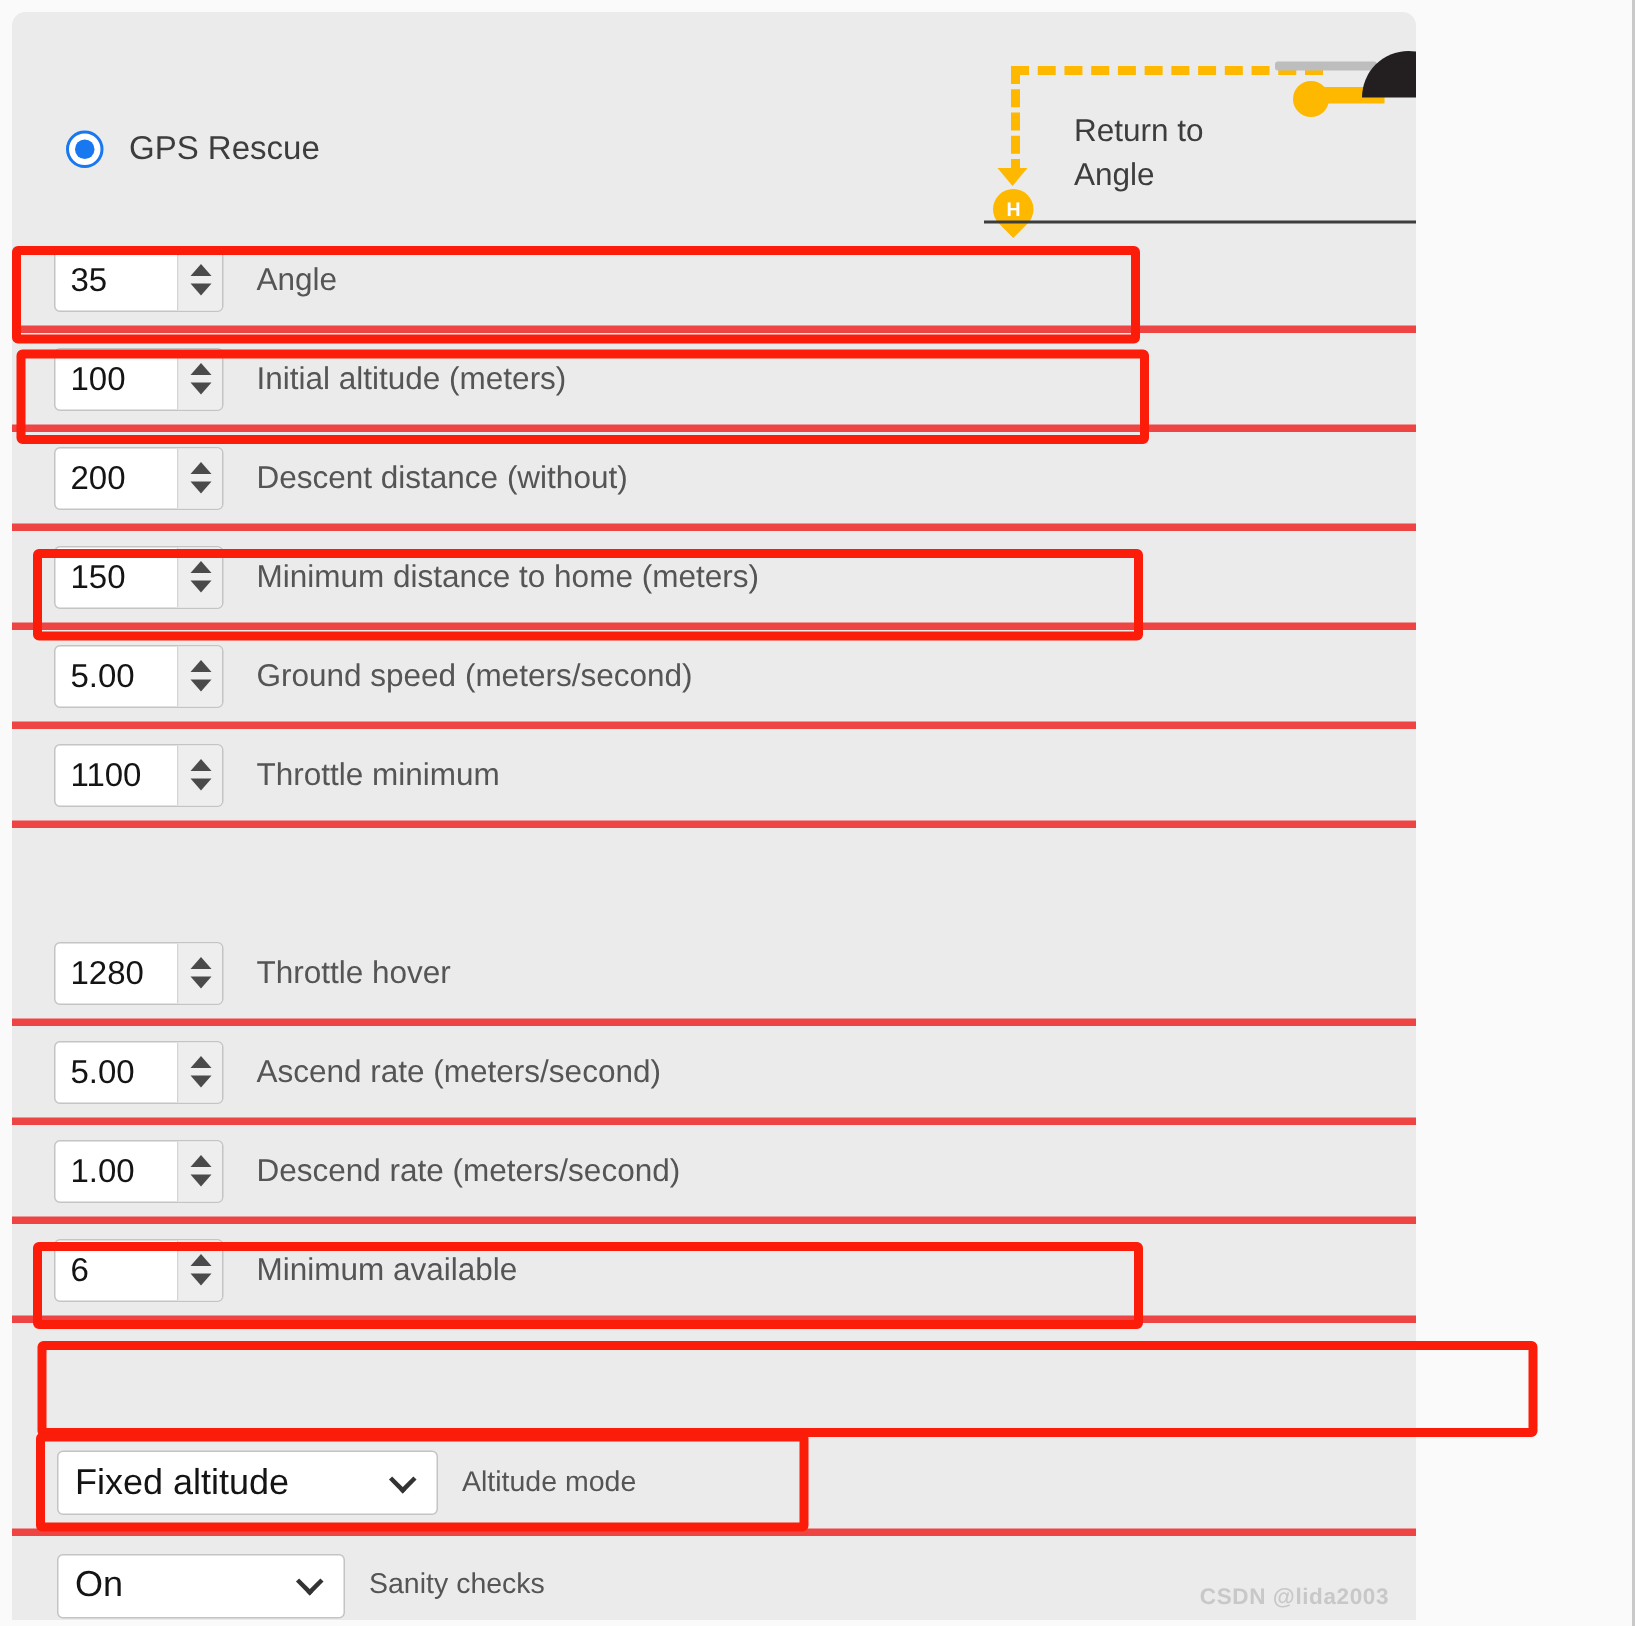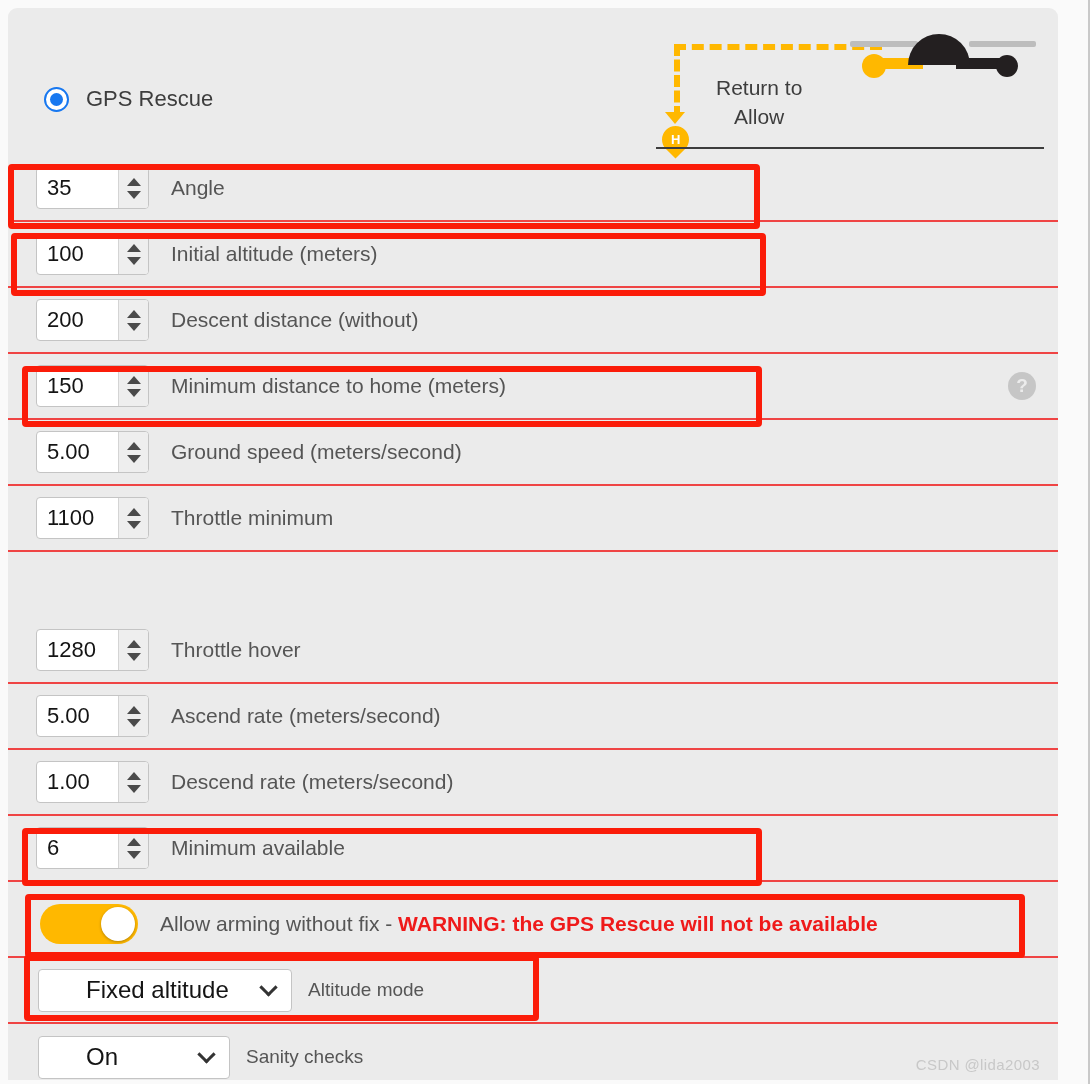--- a/index.html
+++ b/index.html
@@ -10,25 +10,24 @@
     font-family: "Liberation Sans", sans-serif;
     overflow: hidden;
     position: relative;
   }
   #right-edge-border {
     position: absolute; top: 0; right: 0; width: 2px; height: 1084px;
     background: #c9c9c9;
   }
   #panel {
     position: absolute; left: 8px; top: 8px;
-    width: 1050px; height: 1072px;
+    width: 936px; height: 1072px;
     background: #ebebeb;
     border-radius: 9px 9px 0 0;
     overflow: hidden;
-    text-align: center;
   }
 
   
   #header { position: absolute; left: 0; top: 0; width: 1050px; height: 148px; }
 
   #radio-row {
     position: absolute; left: 36px; top: 78px;
     display: flex; align-items: center; gap: 17px;
   }
   .radio-outer {
@@ -97,21 +96,21 @@
   }
   #header-rule {
     position: absolute; left: 648px; top: 139px; width: 388px; height: 2px;
     background: #3d3d3d;
   }
 
   
   .row {
     position: absolute; left: 0; width: 1050px; height: 66px;
     display: flex; align-items: center;
-    border-bottom: 2px solid #ef4444;
+    border-bottom: 5px solid #ef4444;
   }
   .row.no-rule { border-bottom: none; }
 
   .spinner {
     position: relative; margin-left: 28px;
     width: 113px; height: 42px;
     background: #ffffff;
     border: 1px solid #c4c4c4; border-radius: 4px;
     display: flex; align-items: center;
     flex: none;
@@ -159,21 +158,21 @@
     background: #ffffff; box-shadow: 0 1px 3px rgba(0,0,0,.3);
   }
   .toggle-label { margin-left: 22px; font-size: 21px; color: #555555; white-space: nowrap; }
   .warning-text { color: #ef1a1a; font-weight: bold; }
 
   
   .select-box {
     position: relative; margin-left: 30px;
     height: 43px; background: #ffffff;
     border: 1px solid #c4c4c4; border-radius: 4px;
-    display: flex; align-items: center; flex: none; padding-left: 36px;
+    display: flex; align-items: center; flex: none;
   }
   .select-wide { width: 254px; }
   .select-narrow { width: 192px; }
   .select-value {
     padding-left: 11px; font-size: 24px; color: #141414; line-height: 1;
   }
   .chevron {
     position: absolute; right: 16px; top: 50%;
     width: 13px; height: 13px;
     border-right: 3px solid #333; border-bottom: 3px solid #333;
@@ -182,21 +181,21 @@
   .select-label { margin-left: 16px; font-size: 19px; color: #555555; white-space: nowrap; }
 
   
   .redbox {
     position: absolute; border: 6px solid #fb1c09; border-radius: 4px;
     pointer-events: none;
   }
 
   #watermark {
     position: absolute; right: 18px; bottom: 7px;
-    font-size: 15px; color: #c8c8c8; letter-spacing: .4px;
+    font-size: 15px; color: #c8c8c8; letter-spacing: .4px; font-weight: bold;
   }
 </style>
 </head>
 <body>
 
 <div id="right-edge-border"></div>
 
 <div id="panel">
 
   <div id="header">
@@ -218,21 +217,21 @@
       <div id="drone">
         <div class="prop-bar" id="prop-left"></div>
         <div class="prop-bar" id="prop-right"></div>
         <div id="arm-left"></div>
         <div id="arm-right"></div>
         <div id="drone-body"></div>
         <div id="motor-left"></div>
         <div id="motor-right"></div>
       </div>
       <div id="rth-text">Return to
-Allow</div>
+Angle</div>
     </div>
 
     <div id="header-rule"></div>
   </div>
 
   <div class="row" style="top:148px">
     <div class="spinner">
       <span class="spinner-value">35</span>
       <span class="spin-btns">
         <span class="spin-up"></span>
@@ -336,26 +335,20 @@
     <div class="spinner">
       <span class="spinner-value">6</span>
       <span class="spin-btns">
         <span class="spin-up"></span>
         <span class="spin-down"></span>
       </span>
     </div>
     <span class="row-label">Minimum available</span>
   </div>
 
-  <div class="row" style="top:884px">
-    <div class="toggle-track">
-      <span class="toggle-knob"></span>
-    </div>
-    <span class="toggle-label"><span>Allow arming without fix - </span><span class="warning-text">WARNING: the GPS Rescue will not be available</span></span>
-  </div>
 
   <div class="row" style="top:950px">
     <div class="select-box select-wide">
       <span class="select-value">Fixed altitude</span>
       <span class="chevron"></span>
     </div>
     <span class="select-label">Altitude mode</span>
   </div>
 
   <div class="row no-rule" style="top:1016px">

